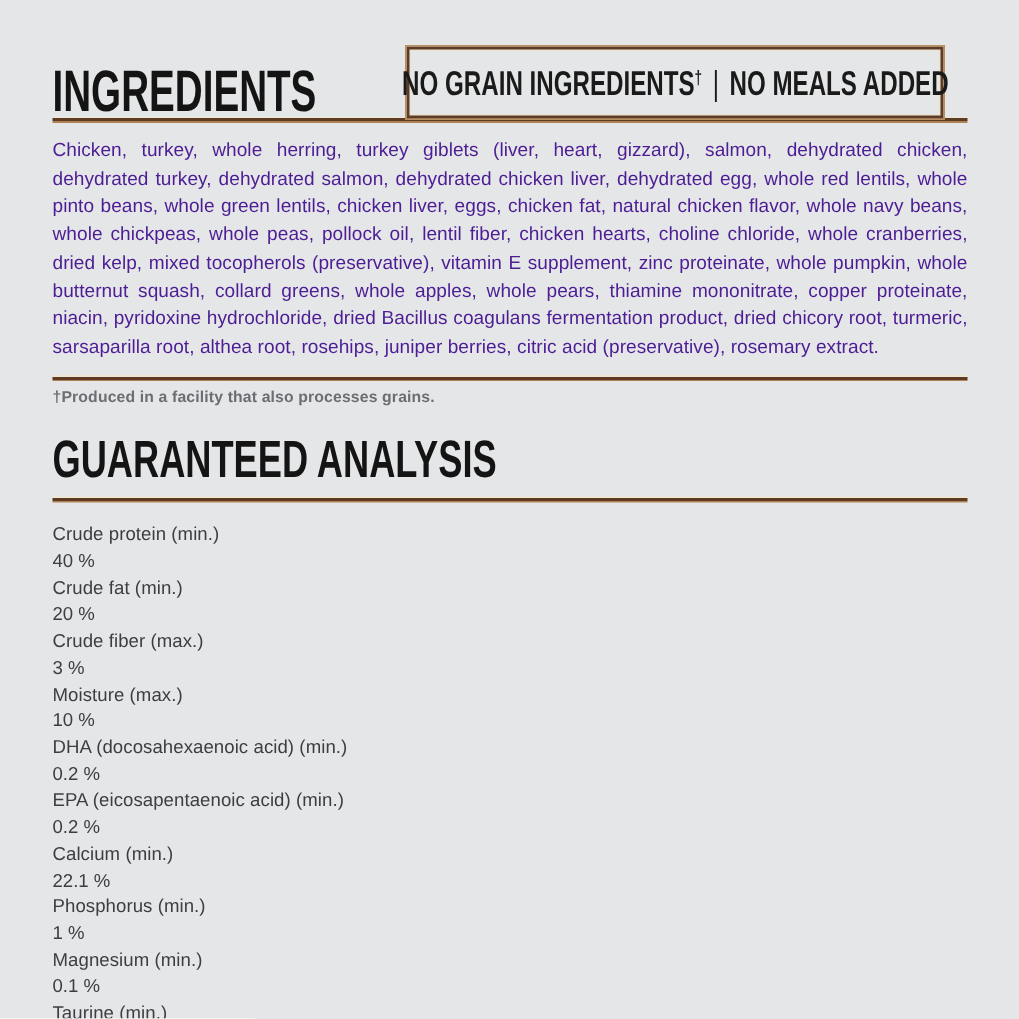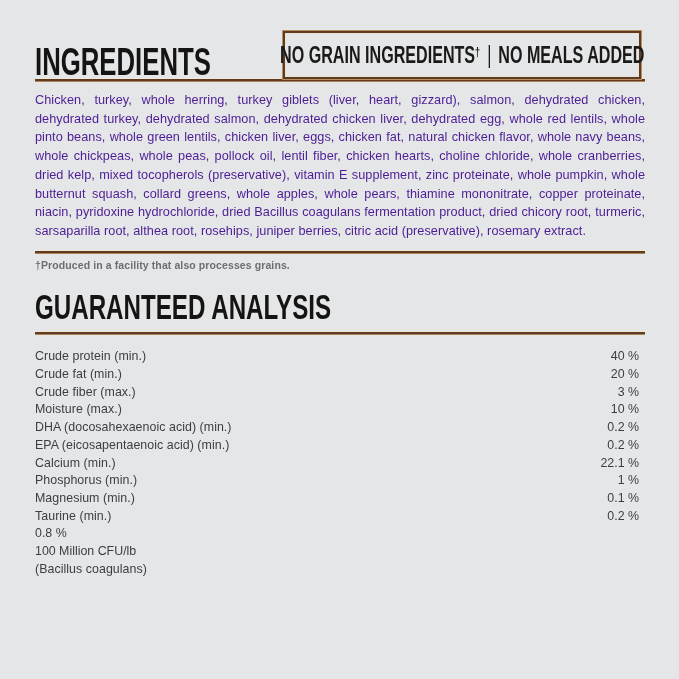--- a/index.html
+++ b/index.html
@@ -19,21 +19,21 @@
 
   .h-title {
     position: absolute; left: 0; bottom: 1px;
     font-size: 39px; font-weight: 700; color: #141414;
     letter-spacing: 0px; line-height: 0.82;
     transform: scaleX(0.66); transform-origin: 0 100%;
     white-space: nowrap;
   }
 
   .badge {
-    position: absolute; right: 4px; top: 0;
+    position: absolute; right: 16px; top: 0;
     width: 358px; height: 48px;
     border: 2px solid #5d3b25;
     outline: 1px solid #b98e5e;
     box-shadow: inset 0 0 0 1px #ece2cd;
     display: flex; align-items: center; justify-content: center;
     background: #e5e6e7;
     z-index: 2;
   }
   .badge-inner {
     display: flex; align-items: baseline;
@@ -77,21 +77,21 @@
     line-height: 0.85;
     transform: scaleX(0.69); transform-origin: 0 50%;
     white-space: nowrap;
   }
 
   .rule-3 { margin-top: 10px; }
 
   .ga-table { margin-top: 13px; }
   .ga-row {
     display: flex; justify-content: space-between; align-items: baseline;
-    font-size: 12.4px; line-height: 17.7px; color: #3c3e42;
+    font-size: 12.4px; line-height: 17.7px; color: #3c3e42; flex-direction: column;
   }
   .ga-label { letter-spacing: 0.05px; }
   .ga-value { text-align: left; padding-right: 6px; white-space: nowrap; }
 </style>
 </head>
 <body>
 
 <div class="page">
 
   <div class="ing-header">

